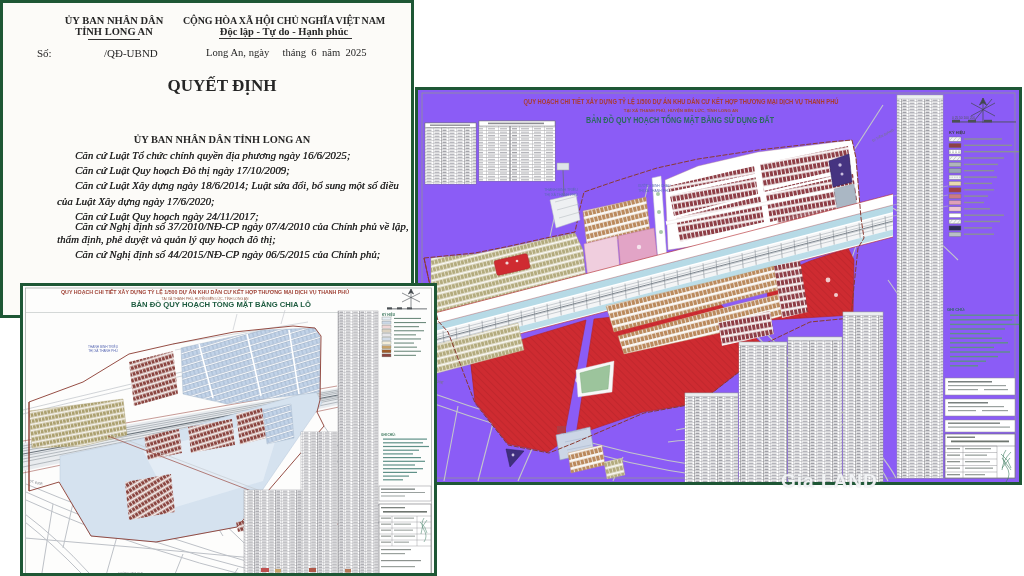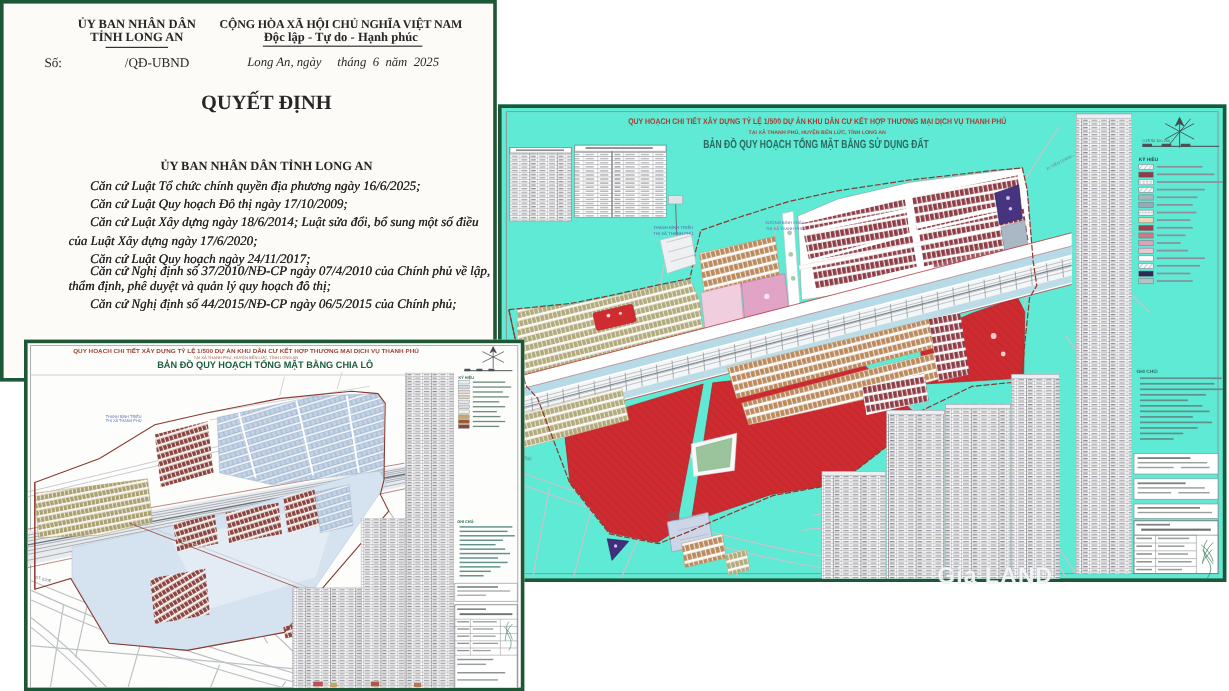--- a/index.html
+++ b/index.html
@@ -10,42 +10,42 @@
 #doc{left:0;top:0;width:408px;height:312px;background:#fcfbf8;
   border:3px solid #1e5735;color:#262626;}
 #doc .hdr{position:absolute;top:12px;text-align:center;font-weight:bold;font-size:10.5px;line-height:11.3px;white-space:nowrap;}
 #doc .hl{left:25px;width:172px;}
 #doc .hr{left:166px;width:230px;font-size:10px;letter-spacing:-0.15px;}
 #doc .rule{position:absolute;height:1px;background:#333;}
 #doc .body{position:absolute;left:54px;right:22px;top:0;}
 p.cc{font-style:italic;font-size:10.9px;line-height:15.2px;text-indent:18px;text-align:left;margin:0;white-space:nowrap;text-shadow:0.25px 0 0 #2a2a2a;}
 
 #map2{left:0;top:283px;width:411px;height:287px;background:#fdfdfc;border:3px solid #1e5735;overflow:hidden;margin-left:20px;}
-#map1{left:415px;top:87px;width:601px;height:392px;background:#5eead4;border:3px solid #1e5735;}
+#map1{left:415px;top:87px;width:601px;height:392px;background:#8b5cf6;border:3px solid #1e5735;}
 #wm{left:781px;top:470px;width:200px;font-family:"Liberation Sans",sans-serif;
   font-weight:bold;font-size:19px;letter-spacing:1px;color:rgba(244,246,248,0.95);
   text-shadow:0 0 1.5px rgba(150,158,162,.55);z-index:5;}
 </style>
 </head>
 <body>
 
 <div id="doc" class="abs">
 
   <div class="hdr hl">ỦY BAN NHÂN DÂN<br>TỈNH LONG AN</div>
 
   <div class="hdr hr">CỘNG HÒA XÃ HỘI CHỦ NGHĨA VIỆT NAM<br><span style="font-size:10.5px;letter-spacing:0">Độc lập - Tự do - Hạnh phúc</span></div>
 
   <div class="rule" style="left:85px;top:36px;width:52px"></div>
 
   <div class="rule" style="left:216px;top:35px;width:133px;height:1.4px"></div>
 
   <div class="abs" style="left:34px;top:44px;font-size:11px">Số:</div>
   <div class="abs" style="left:101px;top:44px;font-size:11px">/QĐ-UBND</div>
 
-  <div class="abs" style="left:203px;top:44px;font-size:10.6px;font-style:italic">Long An, ngày&nbsp;&nbsp;&nbsp;&nbsp;&nbsp;tháng&nbsp;&nbsp;6&nbsp;&nbsp;năm&nbsp;&nbsp;2025</div>
+  <div class="abs" style="left:203px;top:44px;font-size:10.6px;">Long An, ngày&nbsp;&nbsp;&nbsp;&nbsp;&nbsp;tháng&nbsp;&nbsp;6&nbsp;&nbsp;năm&nbsp;&nbsp;2025</div>
 
   <div class="abs" style="left:0;top:73px;width:438px;text-align:center;font-weight:bold;font-size:17px">QUYẾT ĐỊNH</div>
 
 
   <div class="abs" style="left:0;top:131px;width:438px;text-align:center;font-weight:bold;font-size:10.4px">ỦY BAN NHÂN DÂN TỈNH LONG AN</div>
 
   <div class="body" style="top:145px">
     <p class="cc">Căn cứ Luật Tổ chức chính quyền địa phương ngày 16/6/2025;</p>
     <p class="cc">Căn cứ Luật Quy hoạch Đô thị ngày 17/10/2009;</p>
     <p class="cc">Căn cứ Luật Xây dựng ngày 18/6/2014; Luật sửa đổi, bổ sung một số điều<br>của Luật Xây dựng ngày 17/6/2020;</p>

